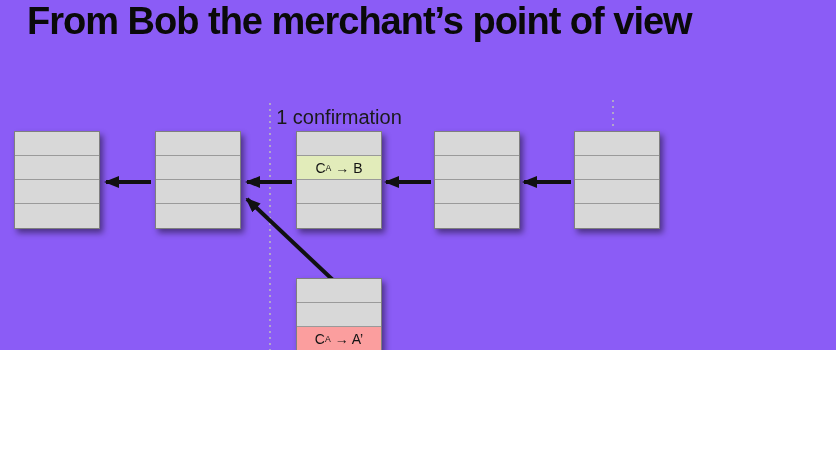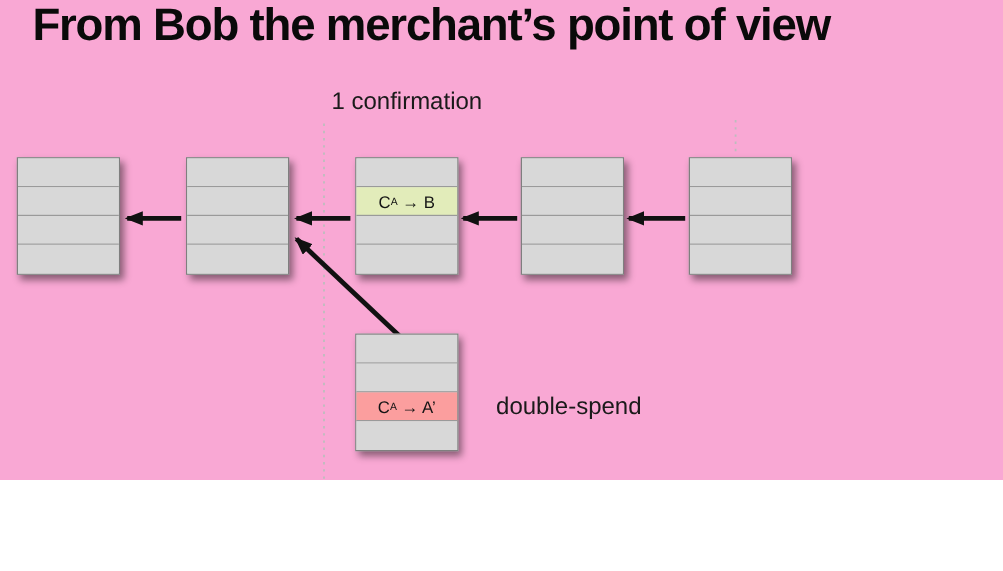--- a/index.html
+++ b/index.html
@@ -2,41 +2,42 @@
 <html style="--arrow: #111111; --block-fill: #d8d8d8; --block-border: #7f7f7f; --row-divider: #9a9a9a; --highlight-green: #e2ecba; --highlight-red: #fb9e9e; --dotted-line: #bdbdbd; --text: #1a1a1a;"><head>
 <meta charset="utf-8">
 <style>
   * { margin: 0; padding: 0; box-sizing: border-box; }
   html, body { background: #ffffff; }
   body { font-family: "Liberation Sans", "DejaVu Sans", sans-serif; }
 
   .canvas {
     position: relative;
     width: 836px;
-    height: 400px;
-    background: #f9a8d4;
+    height: 350px;
+    background: #8b5cf6;
     overflow: hidden;
   }
 
   .title {
     position: absolute;
     left: 27px;
     top: 0px;
     font-size: 38px;
     font-weight: bold;
     letter-spacing: -1px;
     color: #0a0a0a;
     white-space: nowrap;
   }
 
   .label {
     position: absolute;
     font-size: 20px;
     color: var(--text, #1a1a1a);
     text-align: center;
+    margin-top: 32px;
   }
 
   .caption {
     position: absolute;
     font-size: 20px;
     line-height: 29px;
     color: var(--text, #1a1a1a);
     text-align: center;
   }
 
@@ -151,17 +152,16 @@
   <div class="block" style="left:296px; top:278px;">
     <div class="row"></div>
     <div class="row"></div>
     <div class="row red">
       <span class="tx"><span>C</span><sub>A</sub><span> → A’</span></span>
     </div>
     <div class="row"></div>
   </div>
 
   <div class="caption" style="left:394px; top:324px; width:160px; line-height:30px;">
-    <div>double-spend</div>
   </div>
 
 
 </div>
 
 </body></html>

